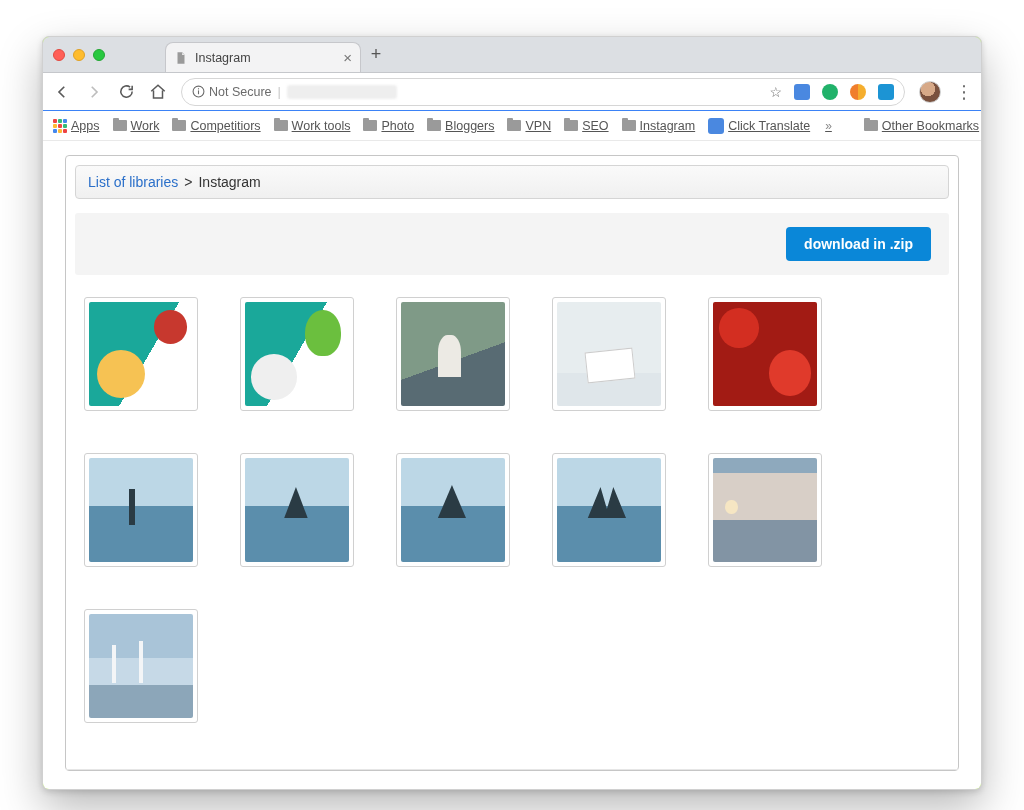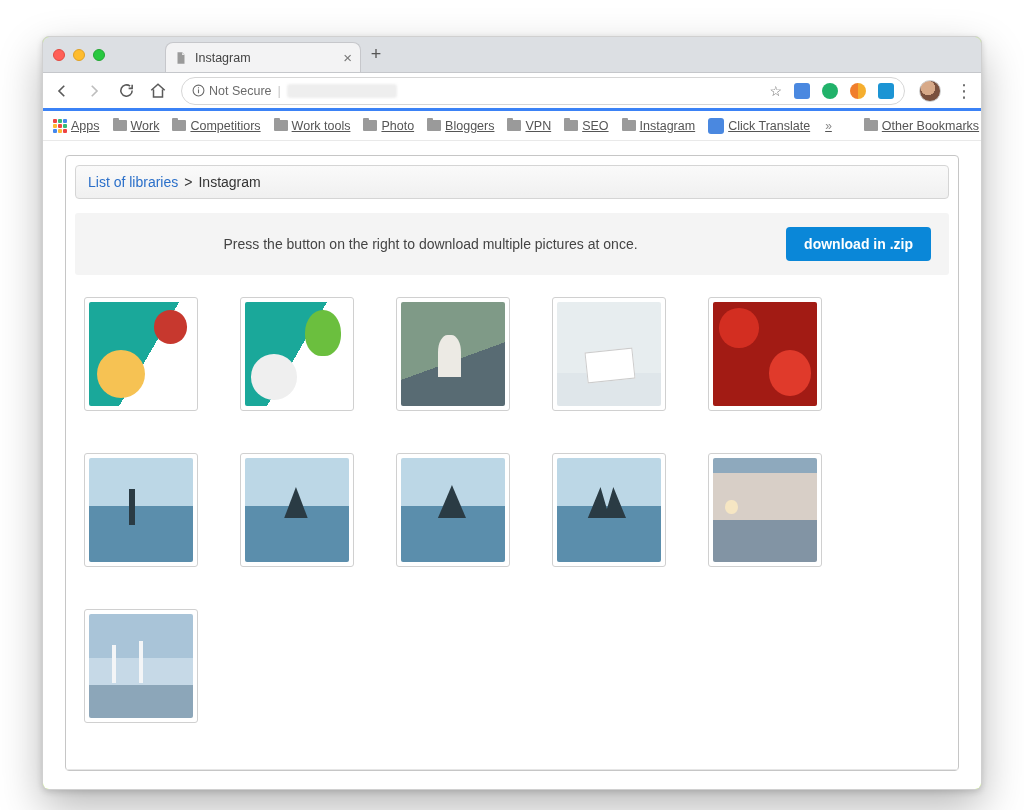--- a/index.html
+++ b/index.html
@@ -59,21 +59,21 @@
 .tab .close { color: #777; font-size: 15px; cursor: pointer; }
 .newtab { width: 24px; color: #555; font-size: 18px; text-align: center; cursor: pointer; padding-left:6px; }
 
 .toolbar {
   height: 38px;
   background: #fff;
   display: flex;
   align-items: center;
   padding: 0 10px;
   gap: 14px;
-  border-bottom: 3px solid #3b82f6;
+  border-bottom: 1px solid #3b82f6;
 }
 .tbtn { width: 18px; height: 18px; color:#5a5a5a; display:flex; align-items:center; justify-content:center; cursor:pointer; }
 .tbtn.dis { color:#bdbdbd; }
 .omnibox {
   flex: 1;
   height: 28px;
   border: 1px solid #d6d6d6;
   border-radius: 15px;
   display: flex;
   align-items: center;
@@ -373,21 +373,20 @@
     <div class="panel">
 
       <div class="breadcrumb">
         <a href="#">List of libraries</a>
         <span>&gt;</span>
         <span>Instagram</span>
       </div>
 
       <div class="banner">
         <div class="msg">
-          <div>Press the button on the right to download multiple pictures at once.</div>
         </div>
         <button class="dlbtn">download in .zip</button>
       </div>
 
       <div class="grid">
         <div class="thumb">
             <div class="pic p-food1"></div>
           </div>
         <div class="thumb">
             <div class="pic p-food2"></div>

